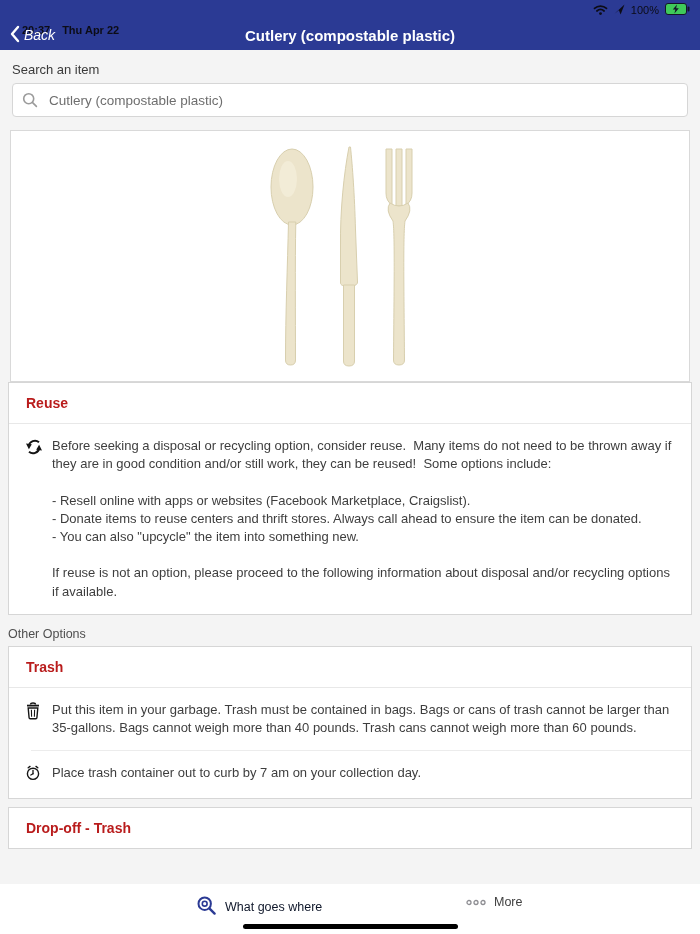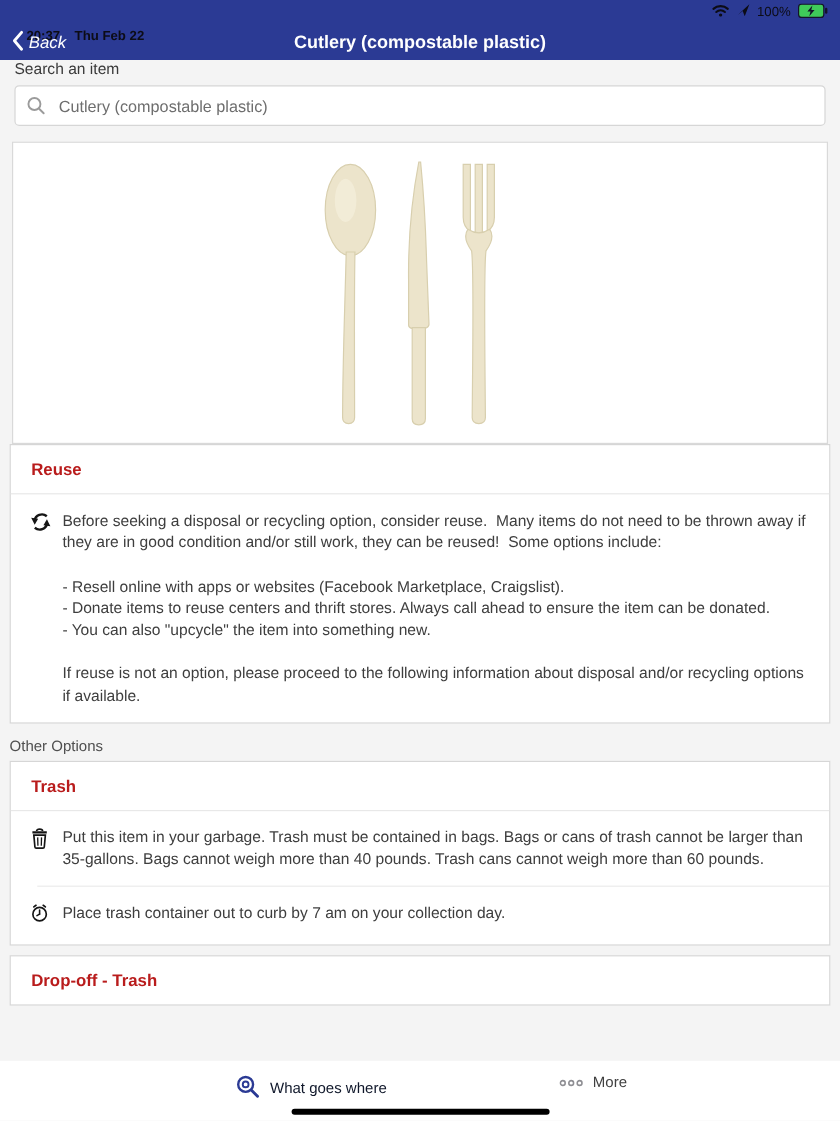--- a/index.html
+++ b/index.html
@@ -23,21 +23,21 @@
     position:absolute; left:10px; top:0; height:30px;
     display:flex; align-items:center; gap:4px;
     color:#ffffff; font-size:14px; cursor:pointer;font-style:italic;
   }
   .nav-title {
     width:100%; text-align:center; color:#ffffff;
     font-size:15px; font-weight:bold;
   }
   
   .content { height:884px; overflow:hidden; }
-  .search-section { padding:0 12px 0; }
+  .search-section { padding:12px 12px 0; }
   .search-label { font-size:13px; color:#3a3a3a; margin-bottom:6px; }
   .search-box { position:relative; }
   .search-input {
     width:100%; height:34px; background:#fff;
     border:1px solid #d6d6d6; border-radius:4px;
     padding:0 10px 0 36px; font-size:13.5px; color:#6e6e6e;
     font-family:"Liberation Sans", sans-serif; outline:none;
   }
   .search-icon { position:absolute; left:10px; top:9px; }
   .image-card {
@@ -75,21 +75,21 @@
     width:215px; height:5px; border-radius:3px; background:#000;
   }
 </style>
 </head>
 <body>
 
 <div class="topbar">
   <div class="statusbar">
     <div class="left">
       <span>20:37</span>
-      <span>Thu Feb 22</span>
+      <span>Thu Apr 22</span>
     </div>
     <div class="right">
       <span>
         <svg width="15" height="11" viewBox="0 0 15 11">
             <path d="M1.5 4.4 A9 9 0 0 1 13.5 4.4" fill="none" stroke="#0c0c16" stroke-width="1.7" stroke-linecap="round"></path>
             <path d="M3.9 7 A5.5 5.5 0 0 1 11.1 7" fill="none" stroke="#0c0c16" stroke-width="1.7" stroke-linecap="round"></path>
             <circle cx="7.5" cy="9.6" r="1.4" fill="#0c0c16"></circle>
           </svg>
       </span>
       <span>

